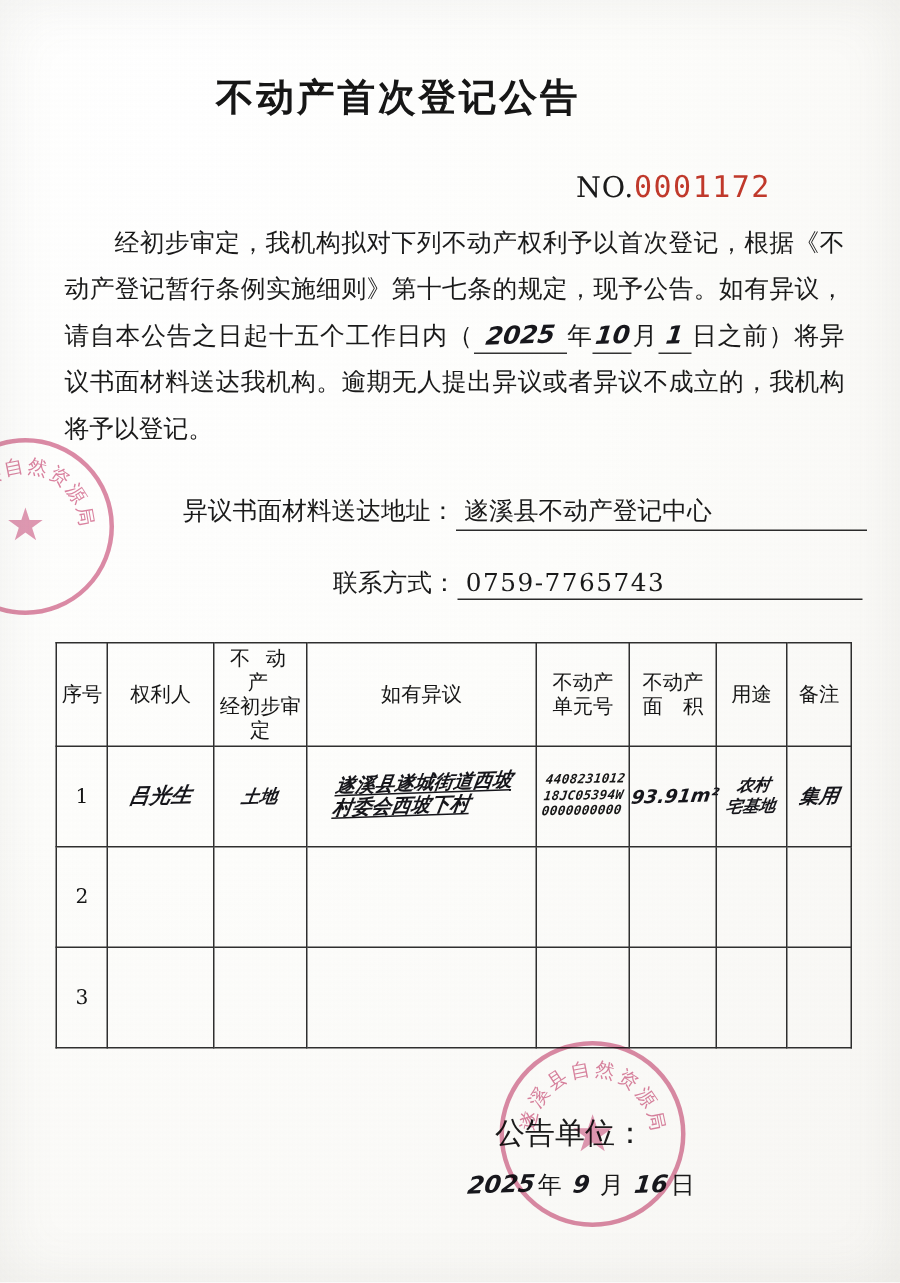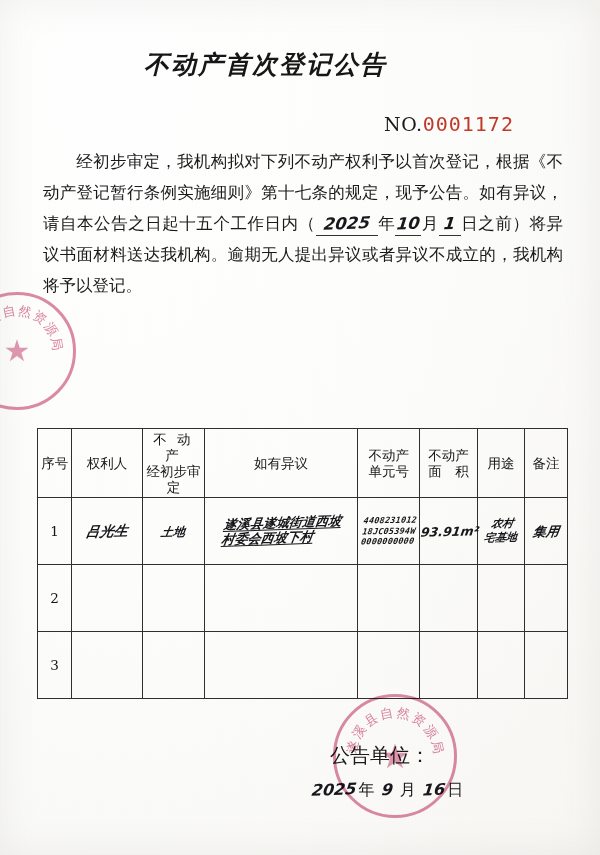--- a/index.html
+++ b/index.html
@@ -44,21 +44,20 @@
     position: absolute;
     top: 48px;
     left: 0;
     width: 531px;
     text-align: center;
     font-size: 25px;
     font-weight: bold;
     letter-spacing: 2px;
     color: #161616;
     font-family: "DejaVu Sans", "Liberation Sans", sans-serif;
-    font-style: italic;
   }
 
   
   .serial {
     position: absolute;
     top: 112px;
     left: 384px;
     font-size: 19px;
     font-family: "DejaVu Serif", "Liberation Serif", serif;
     color: #1b1b1b;
@@ -281,21 +280,27 @@
   <div class="title">不动产首次登记公告</div>
 
   <div class="serial">
     <span>NO.</span><span class="digits">0001172</span>
   </div>
 
   <div class="body-text">
     <span class="indent"></span><span>经初步审定，我机构拟对下列不动产权利予以首次登记，根据《不动产登记暂行条例实施细则》第十七条的规定，现予公告。如有异议，请自本公告之日起十五个工作日内（</span><span class="blank-u bl-year"><span class="hand">2025</span></span><span>年</span><span class="blank-u bl-month"><span class="hand">10</span></span><span>月</span><span class="blank-u bl-day"><span class="hand">1</span></span><span>日之前）</span><span>将异议书面材料送达我机构。逾期无人提出异议或者异议不成立的，我机构将予以登记。</span>
   </div>
 
-
+  <div class="field-line addr-line">
+    <span>异议书面材料送达地址：</span><span class="val">遂溪县不动产登记中心</span>
+  </div>
+
+  <div class="field-line tel-line">
+    <span>联系方式：</span><span class="val">0759-7765743</span>
+  </div>
 
   <div class="tbl-wrap">
     <table class="reg">
       <colgroup>
         <col class="c-seq">
           <col class="c-owner">
           <col class="c-type">
           <col class="c-loc">
         <col class="c-unit">
           <col class="c-area">

